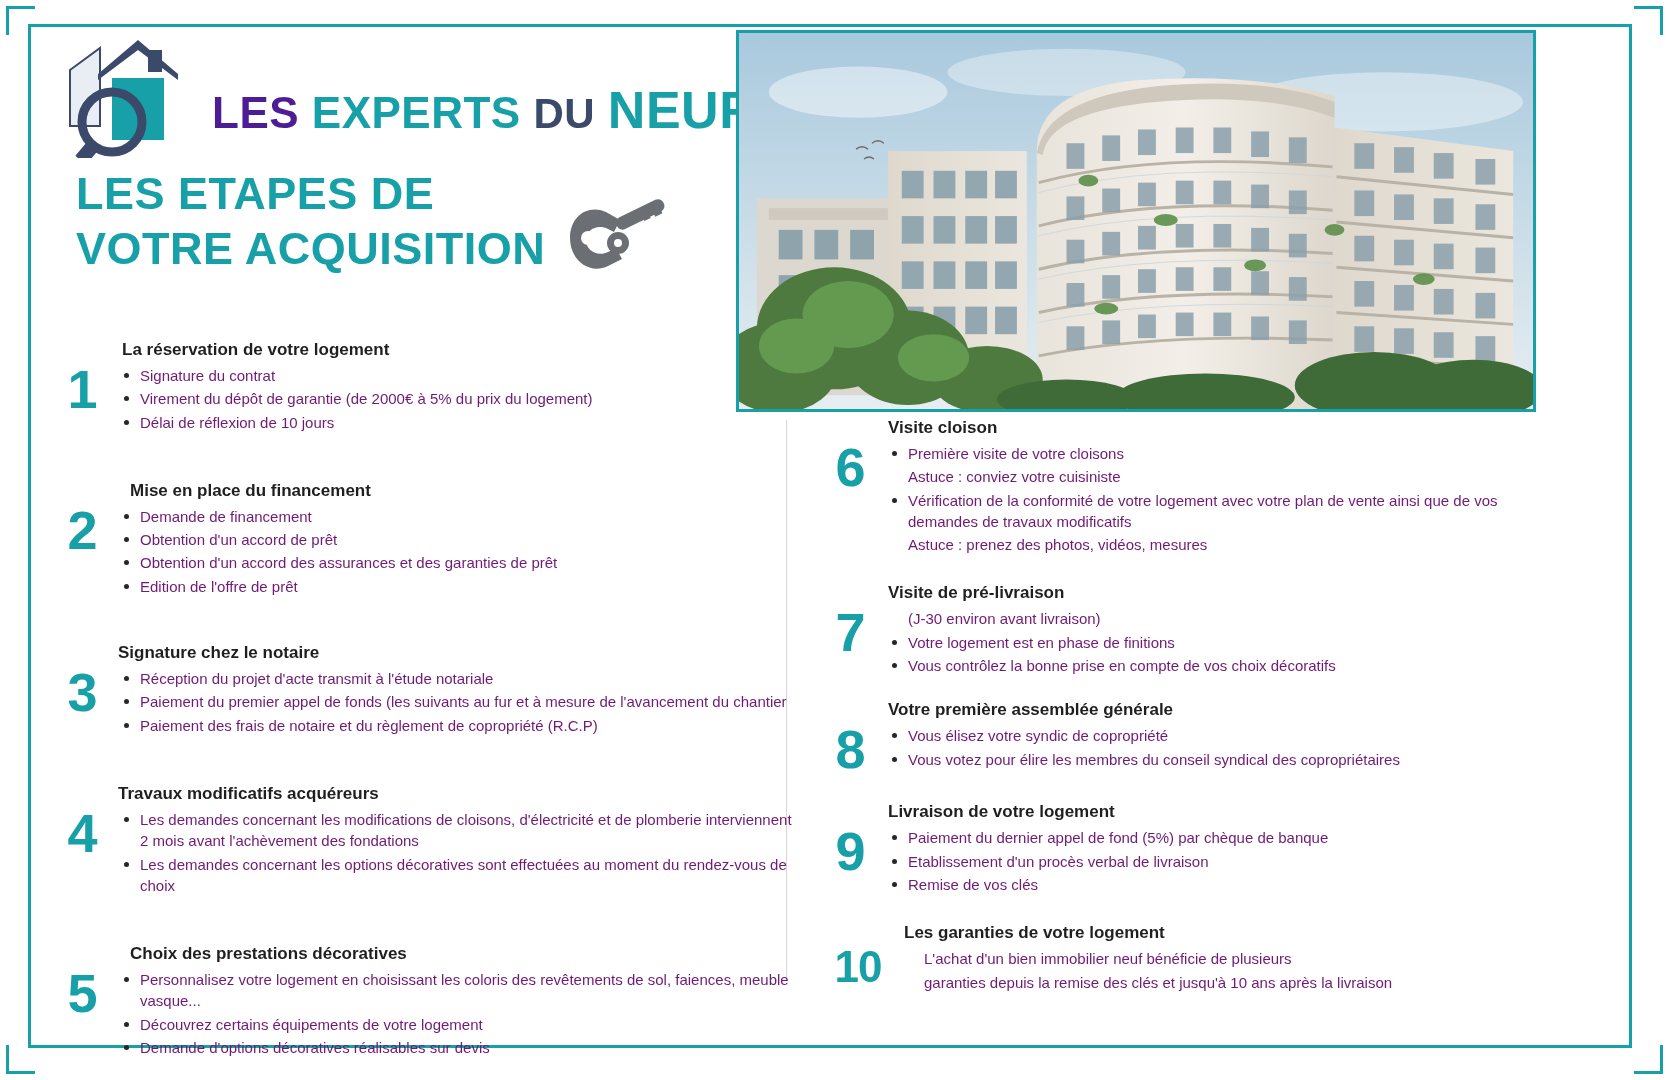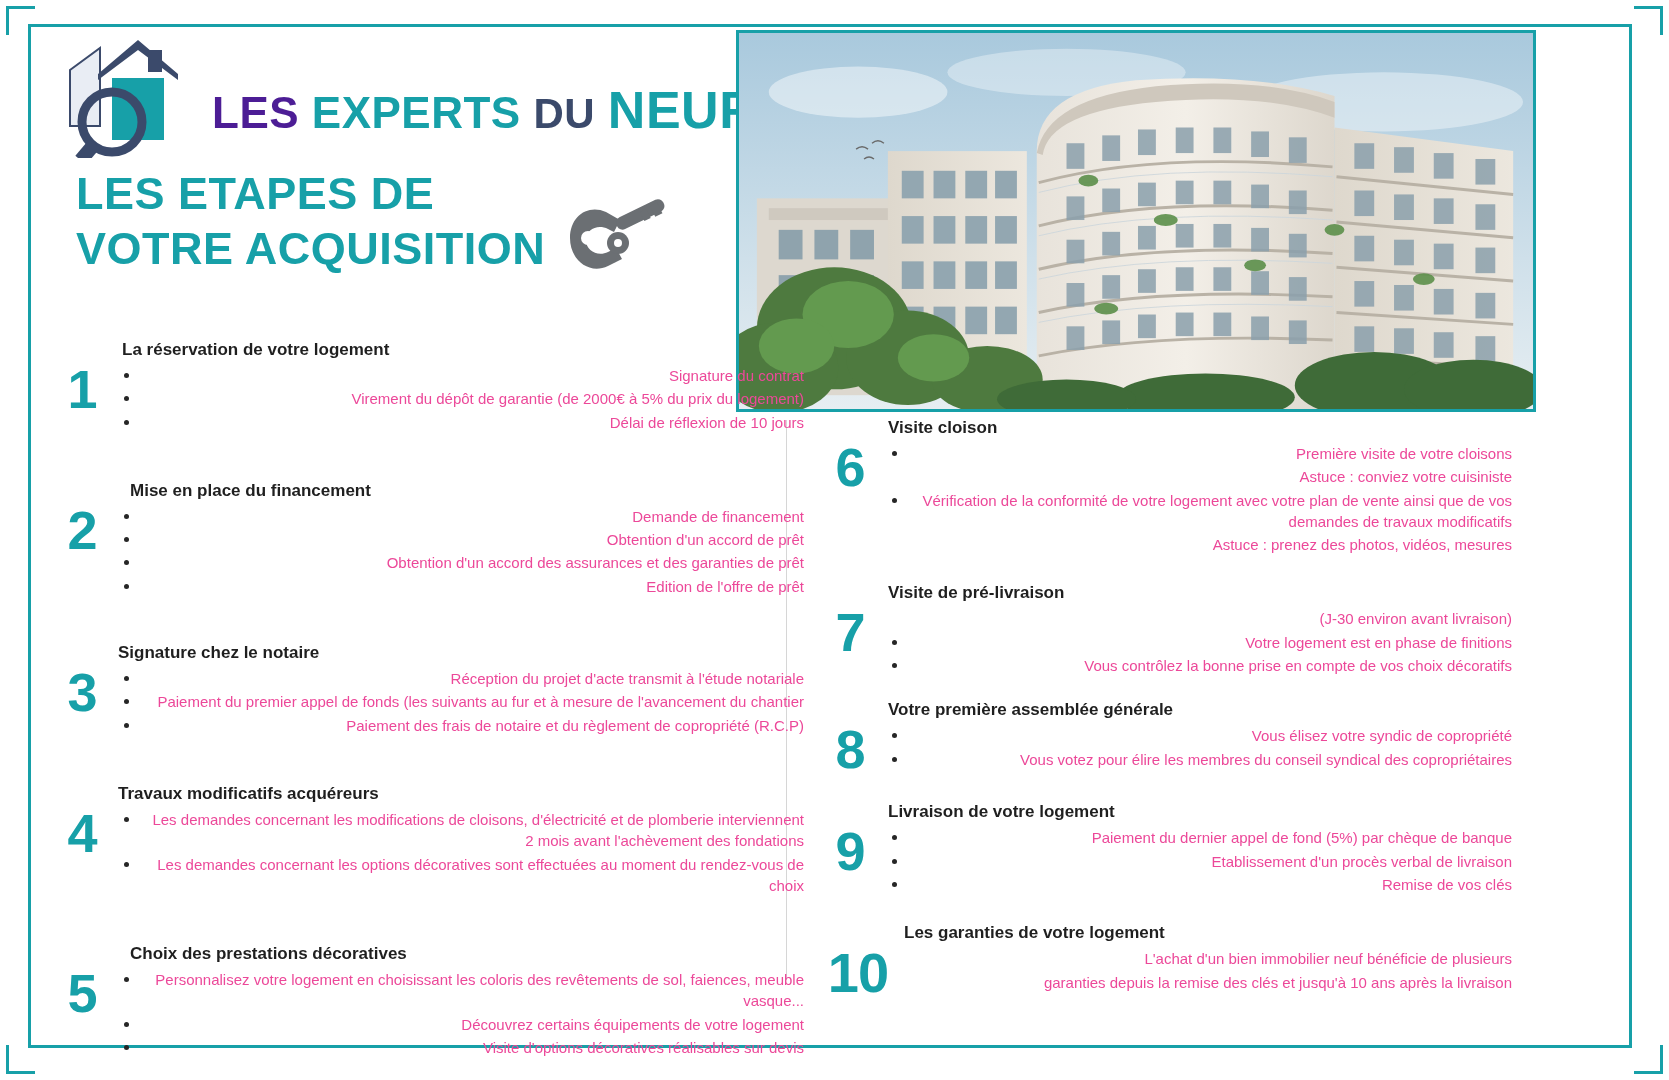--- a/index.html
+++ b/index.html
@@ -137,41 +137,40 @@
     color: #17a0a8;
     font-weight: bold;
     font-size: 54px;
     line-height: 1;
     width: 76px;
     flex: 0 0 76px;
     text-align: center;
     padding-top: 22px;
     letter-spacing: -1px;
   }
-  .step.ten .step-num { font-size: 56px; width: 92px; flex: 0 0 92px; }
+  .step.ten .step-num { font-size: 44px; width: 92px; flex: 0 0 92px; }
   .step-body { flex: 1 1 auto; padding-top: 0; }
   .step-title {
     font-weight: bold;
     font-size: 17px;
     color: #1f1f1f;
     margin: 0 0 5px 0;
   }
   ul.bullets {
     list-style: none;
     margin: 0;
     padding: 0;
   }
   ul.bullets li {
     position: relative;
     padding-left: 20px;
     font-size: 15px;
     line-height: 1.42;
     margin-bottom: 2px;
-    color: #ec4899;
-    text-align: right;
+    color: #701a75;
   }
   ul.bullets li.dot::before {
     content: "";
     position: absolute;
     left: 4px;
     top: 8px;
     width: 5px;
     height: 5px;
     border-radius: 50%;
     background: #262626;
@@ -459,21 +458,21 @@
     </div>
   </div>
 
   <div class="step" style="margin-top:46px;">
     <div class="step-num">5</div>
     <div class="step-body">
       <div class="step-title">Choix des prestations décoratives</div>
       <ul class="bullets">
         <li class="dot">Personnalisez votre logement en choisissant les coloris des revêtements de sol, faiences, meuble vasque...</li>
         <li class="dot">Découvrez certains équipements de votre logement</li>
-        <li class="dot">Visite d'options décoratives réalisables sur devis</li>
+        <li class="dot">Demande d'options décoratives réalisables sur devis</li>
       </ul>
     </div>
   </div>
 
 </div>
 
 <div class="col-right">
 
   <div class="step">
     <div class="step-num">6</div>

